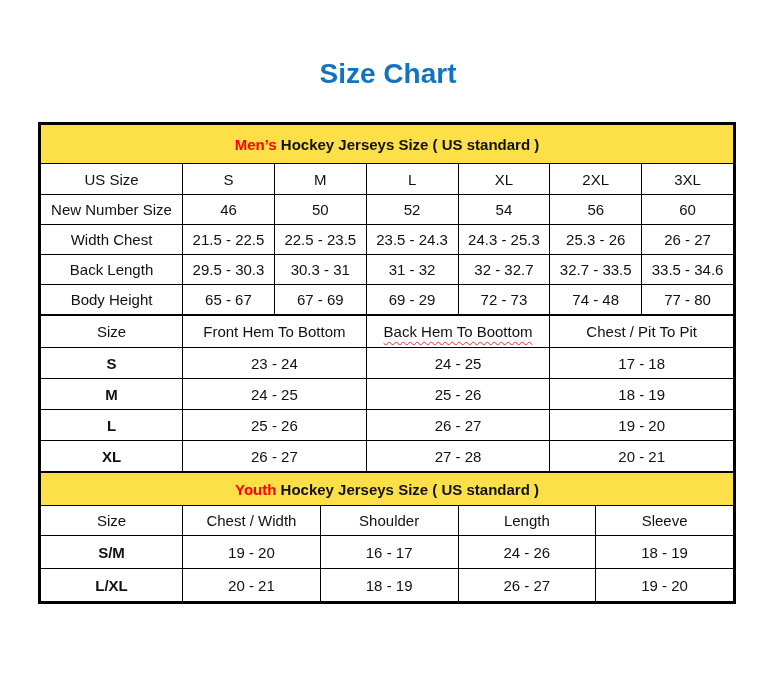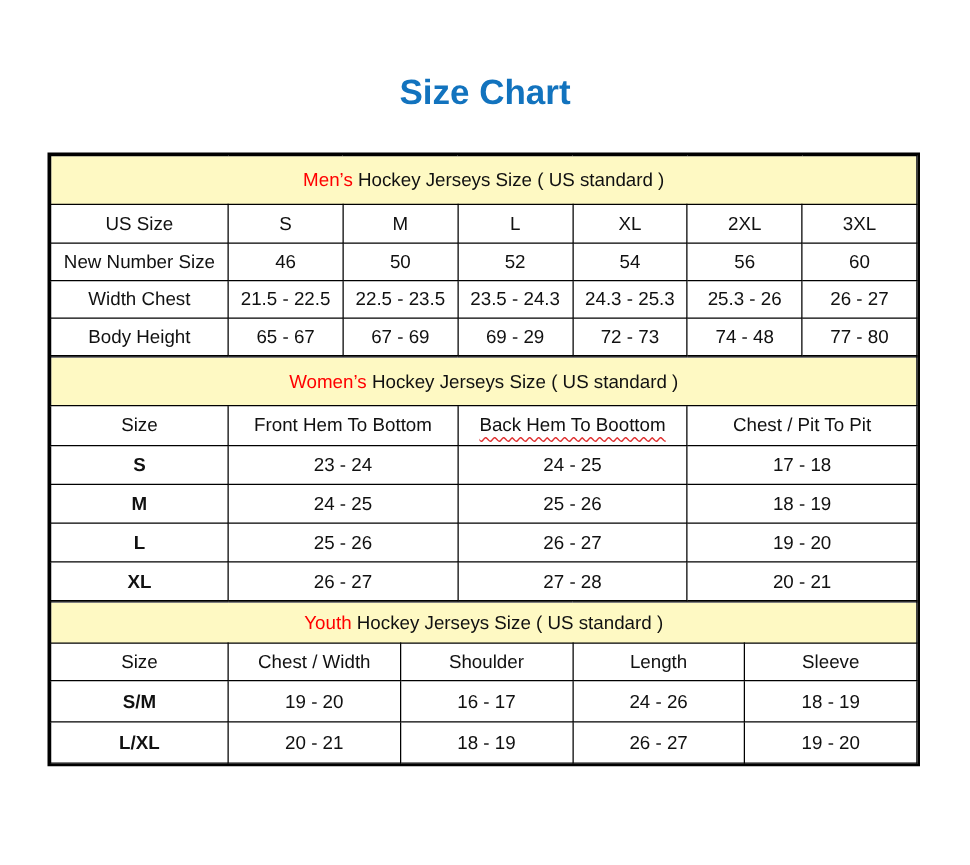--- a/index.html
+++ b/index.html
@@ -41,22 +41,22 @@
   table.size-table td, table.size-table th {
     border: 1px solid #000000;
     text-align: center;
     vertical-align: middle;
     font-size: 15px;
     padding: 1px 2px;
     overflow: hidden;
     white-space: nowrap;
   }
   td.band-cell {
-    background: #fef9c3;
-    font-weight: 400;
+    background: #fde047;
+    font-weight: 700;
     font-size: 17px;
   }
   td.band-cell .accent { color: #FF0000; }
   tr.header-row th { font-weight: 400; }
   td.row-label { font-weight: 700; }
   .section-mens td.row-label { font-weight: 400; }
 
   
   .section-mens   td.band-cell { height: 36px; }
   .section-mens   tr.header-row th { height: 28px; }
@@ -117,41 +117,47 @@
         <tr class="data-row">
           <td class="row-label">Width Chest</td>
           <td>21.5 - 22.5</td>
           <td>22.5 - 23.5</td>
           <td>23.5 - 24.3</td>
           <td>24.3 - 25.3</td>
           <td>25.3 - 26</td>
           <td>26 - 27</td>
         </tr>
         <tr class="data-row">
+          <td class="row-label">Back Length</td>
+          <td>29.5 - 30.3</td>
+          <td>30.3 - 31</td>
+          <td>31 - 32</td>
+          <td>32 - 32.7</td>
+          <td>32.7 - 33.5</td>
+          <td>33.5 - 34.6</td>
+        </tr>
+        <tr class="data-row">
           <td class="row-label">Body Height</td>
           <td>65 - 67</td>
           <td>67 - 69</td>
           <td>69 - 29</td>
           <td>72 - 73</td>
           <td>74 - 48</td>
           <td>77 - 80</td>
         </tr>
       </tbody>
     </table>
     <table class="size-table section-womens">
       <colgroup>
         <col style="width: 20.5%;">
         <col style="width: 26.5%;">
         <col style="width: 26.5%;">
         <col style="width: 26.5%;">
       </colgroup>
       <tbody>
-        <tr>
-          <td colspan="4" class="band-cell"><span class="accent">Women’s</span><span> Hockey Jerseys Size ( US standard )</span></td>
-        </tr>
         <tr class="header-row">
           <th>Size</th>
           <th>Front Hem To Bottom</th>
           <th><span class="spellcheck">Back Hem To Boottom</span></th>
           <th>Chest / Pit To Pit</th>
         </tr>
         <tr class="data-row">
           <td class="row-label">S</td>
           <td>23 - 24</td>
           <td>24 - 25</td>

